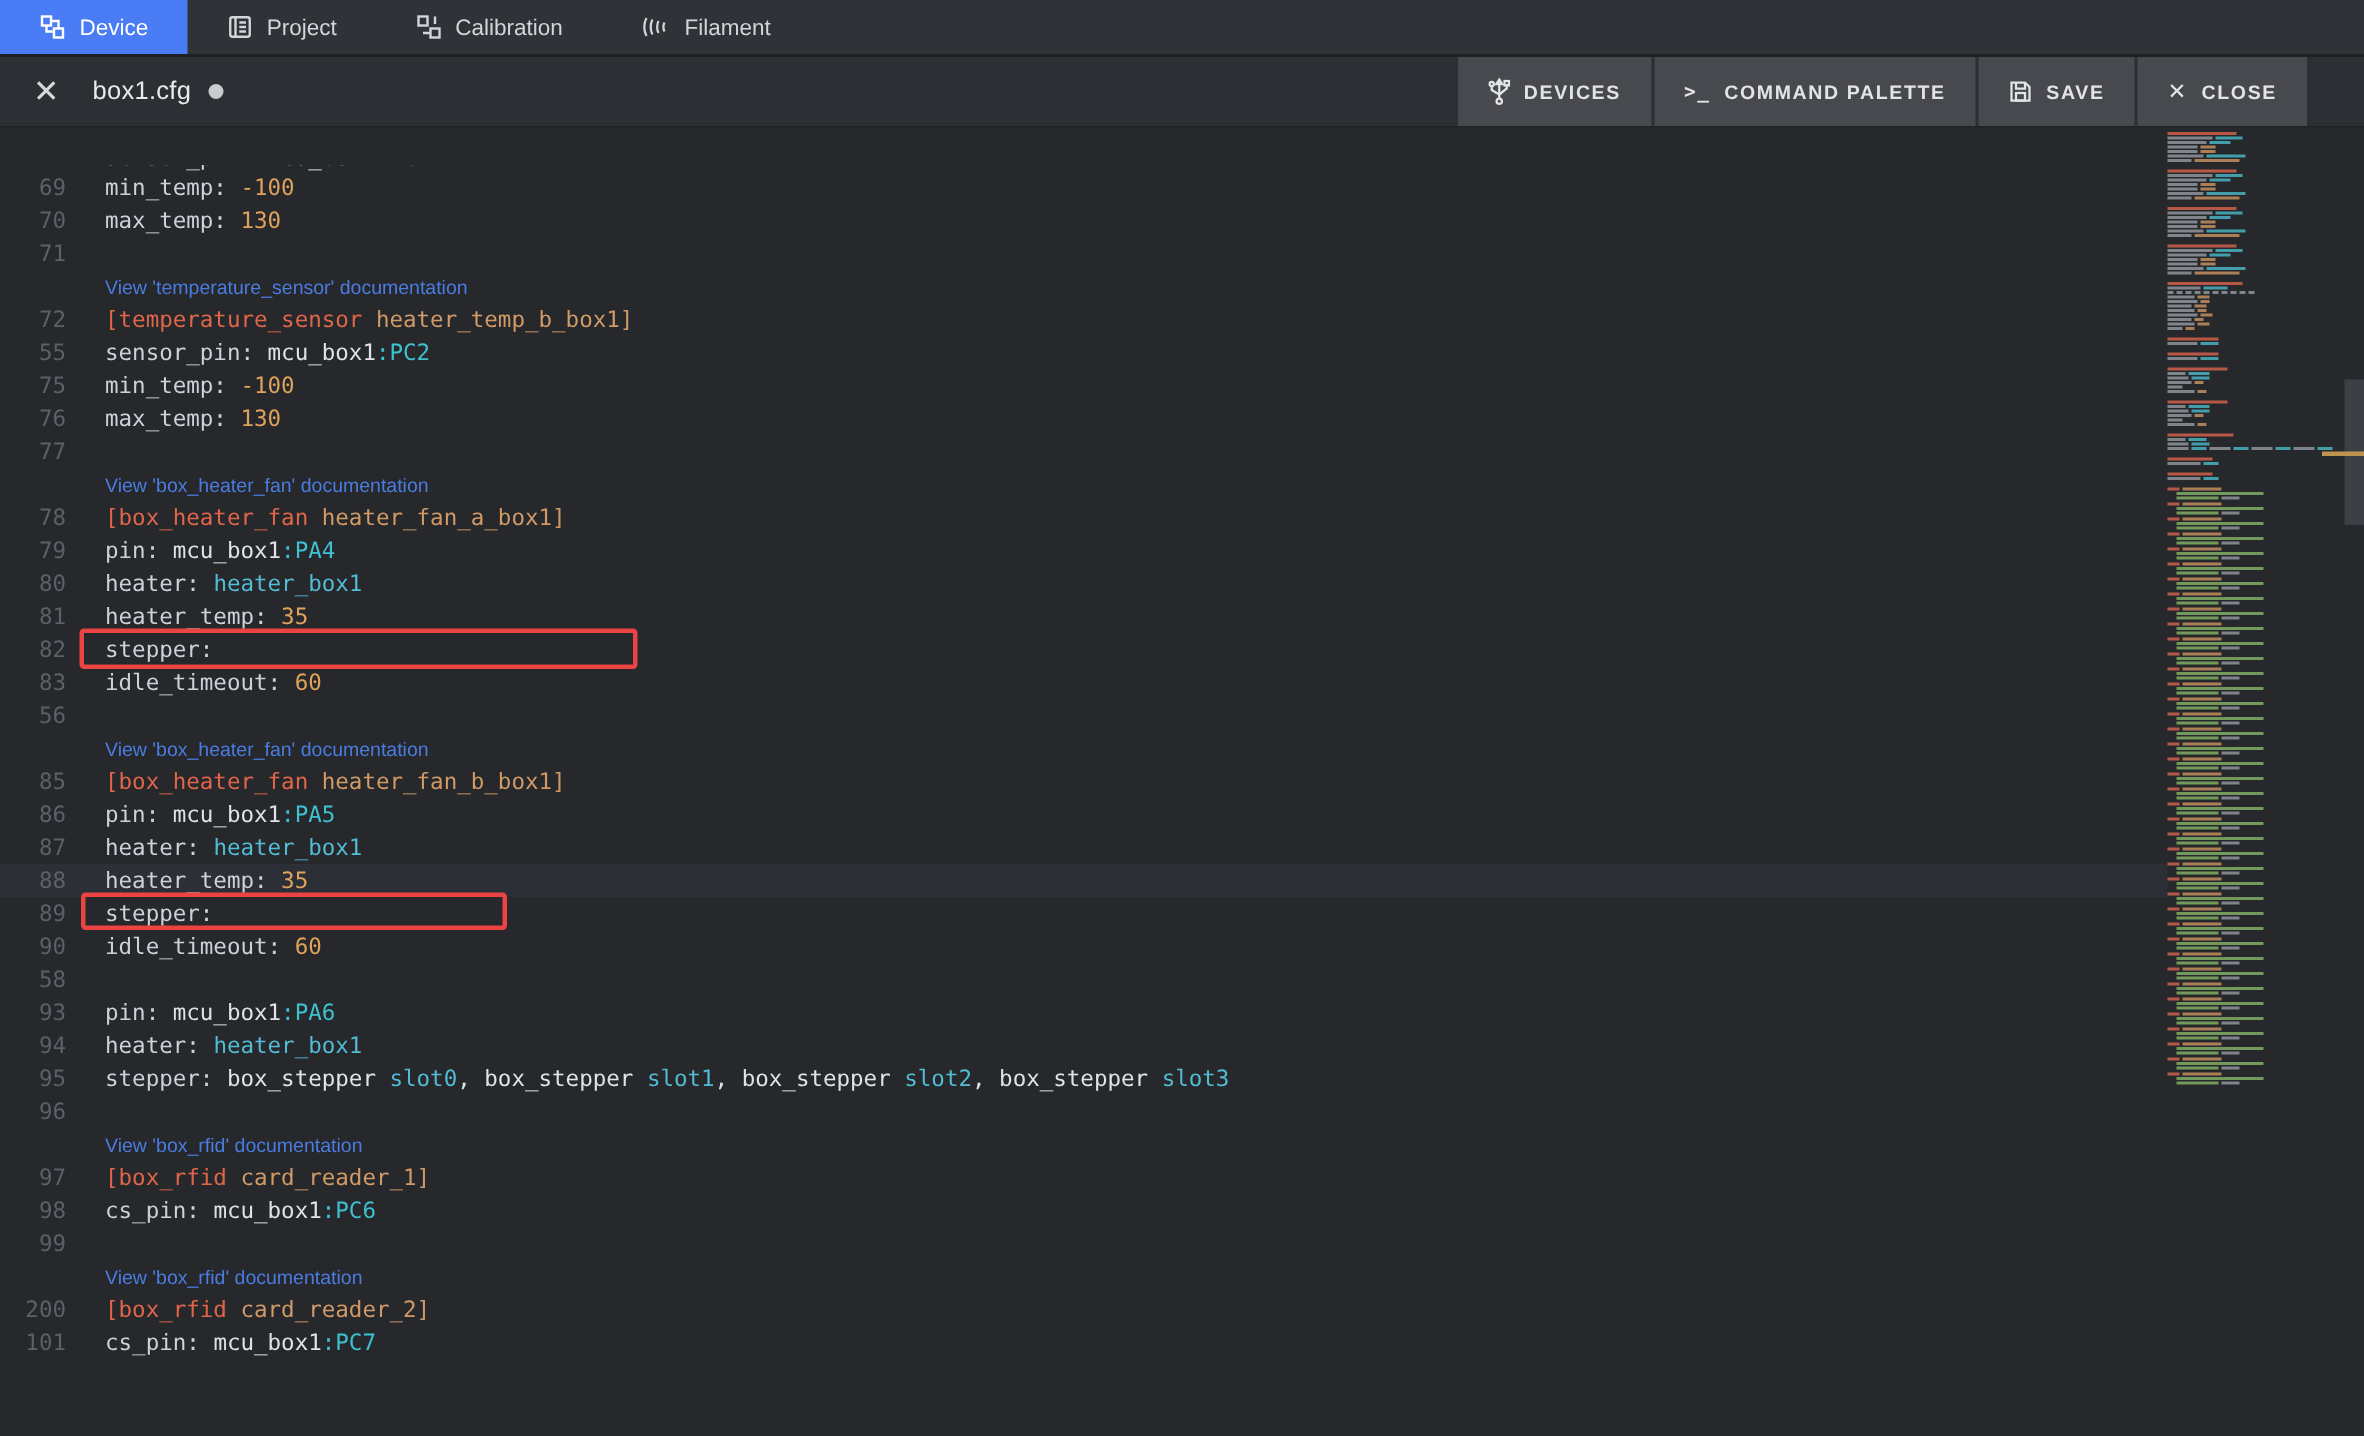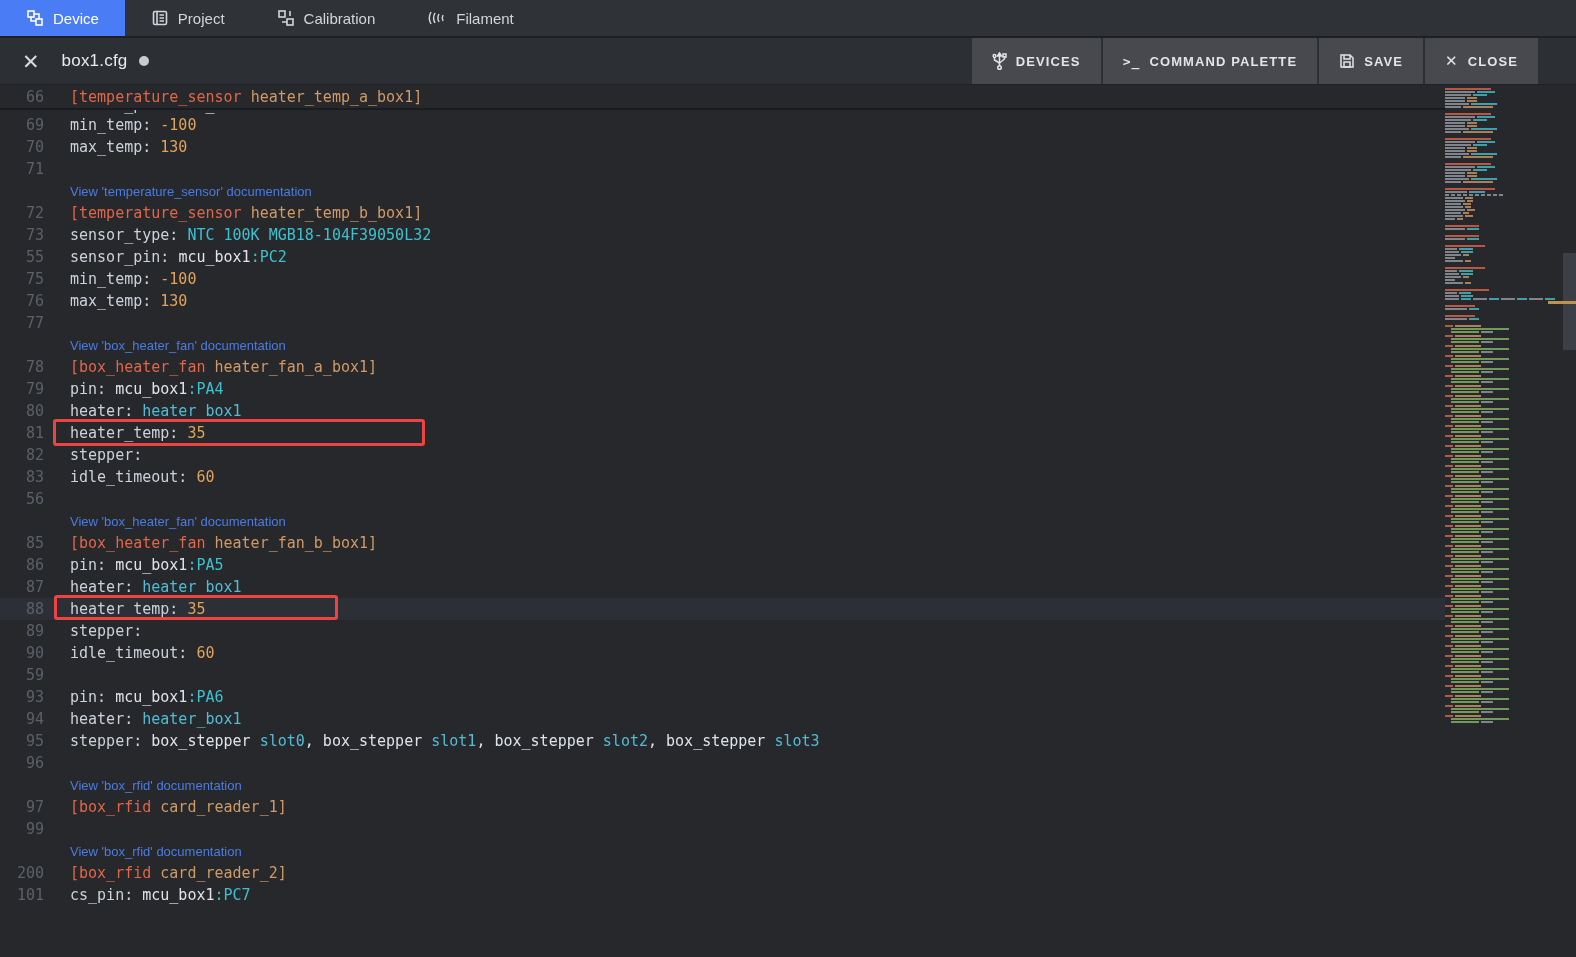--- a/index.html
+++ b/index.html
@@ -141,60 +141,56 @@
         <span>SAVE</span>
       </div>
       <div class="tb-btn">
         <span><span class="x-glyph">✕</span></span>
         <span>CLOSE</span>
       </div>
     </div>
 </div>
 
 <div class="editor" id="editor">
-  <div class="sticky" id="sticky">
-      <span class="gut">66</span>
-      <span class="code"><span class="c-sec1">[temperature_sensor </span><span class="c-sec2">heater_temp_a_box1]</span></span>
-    </div>
   <div class="clipwrap" id="clipwrap">
       <div class="row"><span class="gut"></span><span class="code"><span class="c-key">sensor_pin: </span><span class="c-white">mcu_box1</span><span class="c-cyan">:PC1</span></span></div>
     </div>
   <div class="rows" id="rows">
       <div class="row"><span class="gut">69</span><span class="code"><span class="c-key">min_temp: </span><span class="c-num">-100</span></span></div>
       <div class="row"><span class="gut">70</span><span class="code"><span class="c-key">max_temp: </span><span class="c-num">130</span></span></div>
       <div class="row"><span class="gut">71</span><span class="code"></span></div>
       <div class="row"><span class="gut"></span><span class="lens">View 'temperature_sensor' documentation</span></div>
       <div class="row"><span class="gut">72</span><span class="code"><span class="c-sec1">[temperature_sensor </span><span class="c-sec2">heater_temp_b_box1]</span></span></div>
-      <div class="row"><span class="gut">73</span><span class="code"><span class="c-key">sensor_type: </span><span class="c-cyan">NTC 100K MGB18-104F39050L32</span></span></div>
       <div class="row"><span class="gut">55</span><span class="code"><span class="c-key">sensor_pin: </span><span class="c-white">mcu_box1</span><span class="c-cyan">:PC2</span></span></div>
       <div class="row"><span class="gut">75</span><span class="code"><span class="c-key">min_temp: </span><span class="c-num">-100</span></span></div>
       <div class="row"><span class="gut">76</span><span class="code"><span class="c-key">max_temp: </span><span class="c-num">130</span></span></div>
       <div class="row"><span class="gut">77</span><span class="code"></span></div>
       <div class="row"><span class="gut"></span><span class="lens">View 'box_heater_fan' documentation</span></div>
       <div class="row"><span class="gut">78</span><span class="code"><span class="c-sec1">[box_heater_fan </span><span class="c-sec2">heater_fan_a_box1]</span></span></div>
       <div class="row"><span class="gut">79</span><span class="code"><span class="c-key">pin: </span><span class="c-white">mcu_box1</span><span class="c-cyan">:PA4</span></span></div>
       <div class="row"><span class="gut">80</span><span class="code"><span class="c-key">heater: </span><span class="c-ident">heater_box1</span></span></div>
       <div class="row"><span class="gut">81</span><span class="code"><span class="c-key">heater_temp: </span><span class="c-num">35</span></span></div>
       <div class="row"><span class="gut">82</span><span class="code"><span class="c-key">stepper:</span></span></div>
       <div class="row"><span class="gut">83</span><span class="code"><span class="c-key">idle_timeout: </span><span class="c-num">60</span></span></div>
       <div class="row"><span class="gut">56</span><span class="code"></span></div>
       <div class="row"><span class="gut"></span><span class="lens">View 'box_heater_fan' documentation</span></div>
       <div class="row"><span class="gut">85</span><span class="code"><span class="c-sec1">[box_heater_fan </span><span class="c-sec2">heater_fan_b_box1]</span></span></div>
       <div class="row"><span class="gut">86</span><span class="code"><span class="c-key">pin: </span><span class="c-white">mcu_box1</span><span class="c-cyan">:PA5</span></span></div>
       <div class="row"><span class="gut">87</span><span class="code"><span class="c-key">heater: </span><span class="c-ident">heater_box1</span></span></div>
       <div class="row current"><span class="gut">88</span><span class="code"><span class="c-key">heater_temp: </span><span class="c-num">35</span></span></div>
       <div class="row"><span class="gut">89</span><span class="code"><span class="c-key">stepper:</span></span></div>
       <div class="row"><span class="gut">90</span><span class="code"><span class="c-key">idle_timeout: </span><span class="c-num">60</span></span></div>
-      <div class="row"><span class="gut">59</span><span class="code"></span></div>
+      <div class="row"><span class="gut">58</span><span class="code"></span></div>
       <div class="row"><span class="gut">93</span><span class="code"><span class="c-key">pin: </span><span class="c-white">mcu_box1</span><span class="c-cyan">:PA6</span></span></div>
       <div class="row"><span class="gut">94</span><span class="code"><span class="c-key">heater: </span><span class="c-ident">heater_box1</span></span></div>
       <div class="row"><span class="gut">95</span><span class="code"><span class="c-key">stepper: </span><span class="c-white">box_stepper </span><span class="c-ident">slot0</span><span class="c-white">, box_stepper </span><span class="c-ident">slot1</span><span class="c-white">, box_stepper </span><span class="c-ident">slot2</span><span class="c-white">, box_stepper </span><span class="c-ident">slot3</span></span></div>
       <div class="row"><span class="gut">96</span><span class="code"></span></div>
       <div class="row"><span class="gut"></span><span class="lens">View 'box_rfid' documentation</span></div>
       <div class="row"><span class="gut">97</span><span class="code"><span class="c-sec1">[box_rfid </span><span class="c-sec2">card_reader_1]</span></span></div>
+      <div class="row"><span class="gut">98</span><span class="code"><span class="c-key">cs_pin: </span><span class="c-white">mcu_box1</span><span class="c-cyan">:PC6</span></span></div>
       <div class="row"><span class="gut">99</span><span class="code"></span></div>
       <div class="row"><span class="gut"></span><span class="lens">View 'box_rfid' documentation</span></div>
       <div class="row"><span class="gut">200</span><span class="code"><span class="c-sec1">[box_rfid </span><span class="c-sec2">card_reader_2]</span></span></div>
       <div class="row"><span class="gut">101</span><span class="code"><span class="c-key">cs_pin: </span><span class="c-white">mcu_box1</span><span class="c-cyan">:PC7</span></span></div>
     </div>
   <div class="minimap" id="minimap">
       <div class="mm-line"><span class="mm-gap" style="width: 0px;"></span><span class="mm-seg" style="width: 46px; background: rgb(224, 103, 79);"></span></div>
       <div class="mm-line"><span class="mm-gap" style="width: 0px;"></span><span class="mm-seg" style="width: 30px; background: rgb(154, 160, 168);"></span><span class="mm-gap" style="width: 2px;"></span><span class="mm-seg" style="width: 18px; background: rgb(74, 192, 206);"></span></div>
       <div class="mm-line"><span class="mm-gap" style="width: 0px;"></span><span class="mm-seg" style="width: 26px; background: rgb(154, 160, 168);"></span><span class="mm-gap" style="width: 2px;"></span><span class="mm-seg" style="width: 14px; background: rgb(74, 192, 206);"></span></div>
       <div class="mm-line"><span class="mm-gap" style="width: 0px;"></span><span class="mm-seg" style="width: 20px; background: rgb(154, 160, 168);"></span><span class="mm-gap" style="width: 2px;"></span><span class="mm-seg" style="width: 10px; background: rgb(209, 154, 102);"></span></div>

